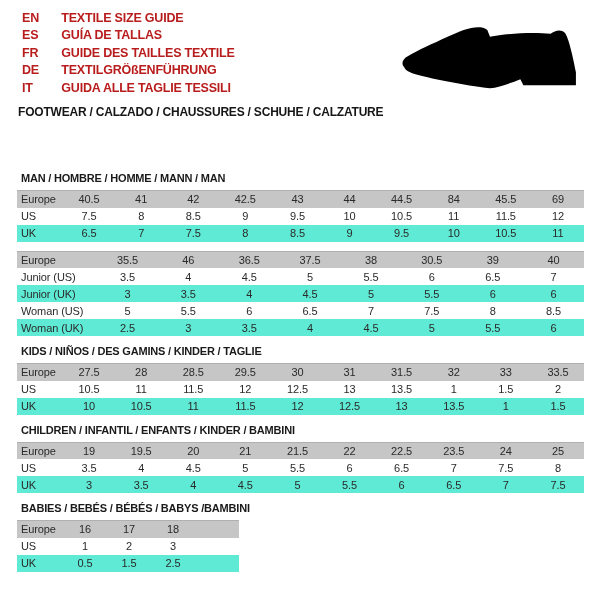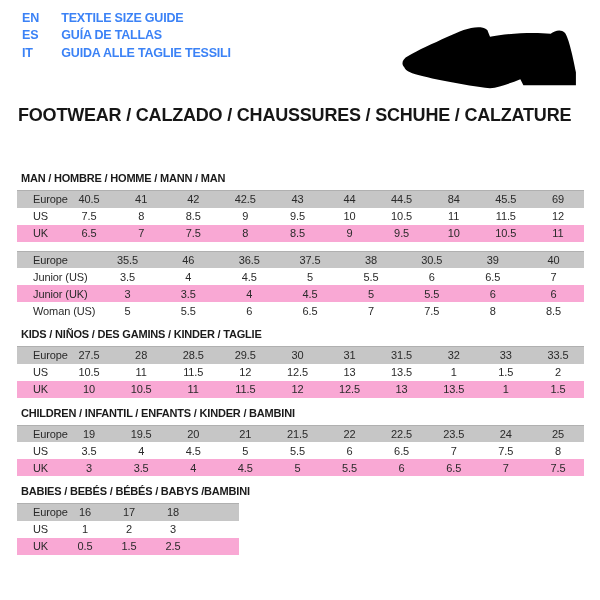--- a/index.html
+++ b/index.html
@@ -6,58 +6,66 @@
   body {
     width:600px; height:600px; background:#ffffff;
     font-family:"Liberation Sans", sans-serif;
     -webkit-font-smoothing:antialiased;
   }
   .page { position:relative; width:600px; height:600px; overflow:hidden; background:#fff; }
 
   
   .lang-list { position:absolute; top:10px; left:22px; }
   .lang-row { height:17.4px; line-height:17.4px; font-weight:bold; font-size:12.5px;
-              color:#3b82f6; letter-spacing:-0.2px; white-space:nowrap; }
+              color:#b91c1c; letter-spacing:-0.2px; white-space:nowrap; }
   .lang-code { display:inline-block; width:36px; }
   .shoe-wrap { position:absolute; left:392px; top:14px; width:192px; height:90px; }
   .shoe-wrap svg { width:100%; height:100%; display:block; }
-  .category { position:absolute; left:18px; top:105px; font-weight:bold; font-size:18px;
+  .category { position:absolute; left:18px; top:105px; font-weight:bold; font-size:12px;
               color:#161616; letter-spacing:-0.2px; white-space:nowrap; }
 
   
   .sections { position:absolute; top:172px; left:0; width:600px; }
   .sec { margin:0 0 9px 0; }
   .sec-title { margin:0 0 5px 21px; font-size:11px; font-weight:bold; color:#1a1a1a;
                line-height:13px; letter-spacing:-0.2px; white-space:nowrap; }
 
   table.size-table { margin-left:17px; border-collapse:collapse; table-layout:fixed;
                      width:567px; }
   table.size-table.narrow { width:222px; }
   table.size-table col.labcol { width:46px; }
   table.size-table.wide-label col.labcol { width:80px; }
   table.size-table tr { height:17px; }
   table.size-table tr.hdr { background:#c6c6c6; border-top:1px solid #b0b0b0; }
-  table.size-table tr.alt { background:#f9a8d4; }
+  table.size-table tr.alt { background:#5eead4; }
   table.size-table td { font-size:11px; color:#2a2a2a; text-align:center; padding:0;
                         letter-spacing:-0.1px; vertical-align:middle; white-space:nowrap; }
-  table.size-table td.lab { text-align:left; padding-left:16px; }
+  table.size-table td.lab { text-align:left; padding-left:4px; }
 </style>
 </head>
 <body>
 
 <div class="page">
 
   <div class="lang-list">
     <div class="lang-row">
       <span class="lang-code">EN</span>
       <span class="lang-label">TEXTILE SIZE GUIDE</span>
     </div>
     <div class="lang-row">
       <span class="lang-code">ES</span>
       <span class="lang-label">GUÍA DE TALLAS</span>
+    </div>
+    <div class="lang-row">
+      <span class="lang-code">FR</span>
+      <span class="lang-label">GUIDE DES TAILLES TEXTILE</span>
+    </div>
+    <div class="lang-row">
+      <span class="lang-code">DE</span>
+      <span class="lang-label">TEXTILGRÖßENFÜHRUNG</span>
     </div>
     <div class="lang-row">
       <span class="lang-code">IT</span>
       <span class="lang-label">GUIDA ALLE TAGLIE TESSILI</span>
     </div>
   </div>
 
   <div class="shoe-wrap">
     <svg viewBox="0 0 190 88" xmlns="http://www.w3.org/2000/svg" aria-hidden="true">
       <path fill="#000000" d="
@@ -195,20 +203,31 @@
               <td class="lab">Woman (US)</td>
               <td>5</td>
               <td>5.5</td>
               <td>6</td>
               <td>6.5</td>
               <td>7</td>
               <td>7.5</td>
               <td>8</td>
               <td>8.5</td>
             </tr>
+            <tr class="alt">
+              <td class="lab">Woman (UK)</td>
+              <td>2.5</td>
+              <td>3</td>
+              <td>3.5</td>
+              <td>4</td>
+              <td>4.5</td>
+              <td>5</td>
+              <td>5.5</td>
+              <td>6</td>
+            </tr>
           </tbody>
         </table>
     </section>
 
     <section class="sec">
       <h2 class="sec-title">KIDS / NIÑOS / DES GAMINS / KINDER / TAGLIE</h2>
       <table class="size-table">
           <colgroup>
             <col class="labcol">
             <col>

